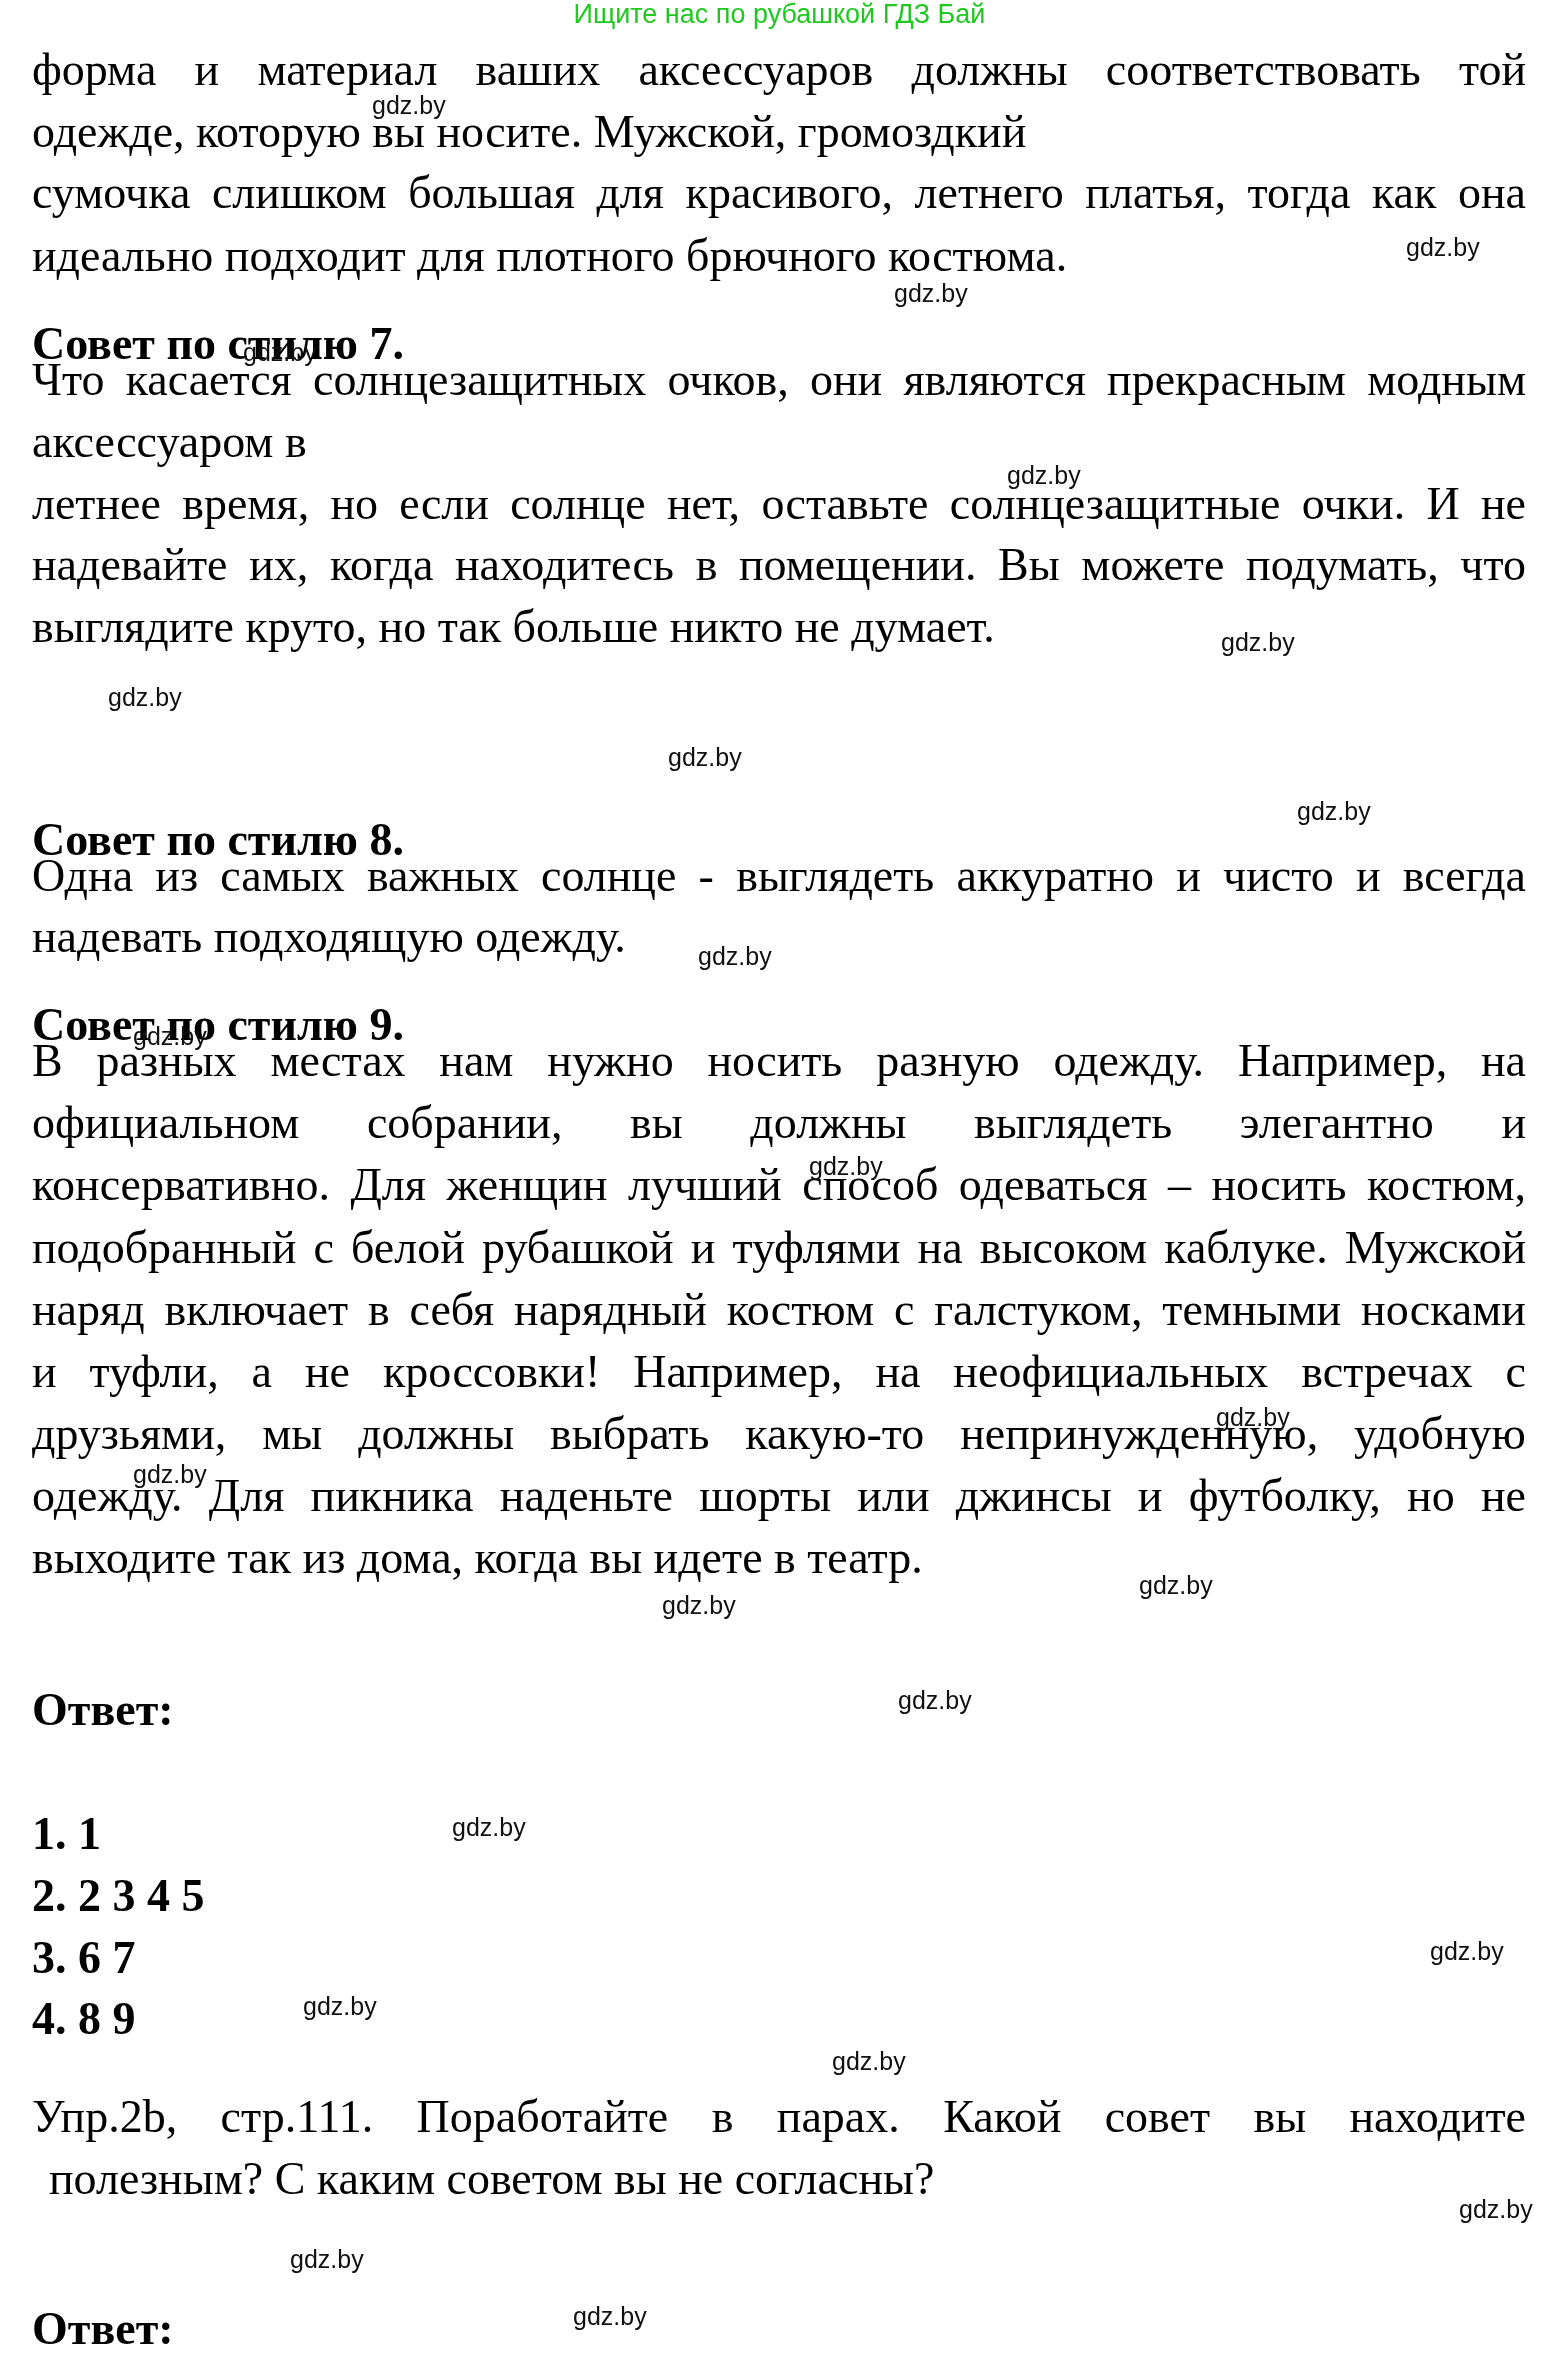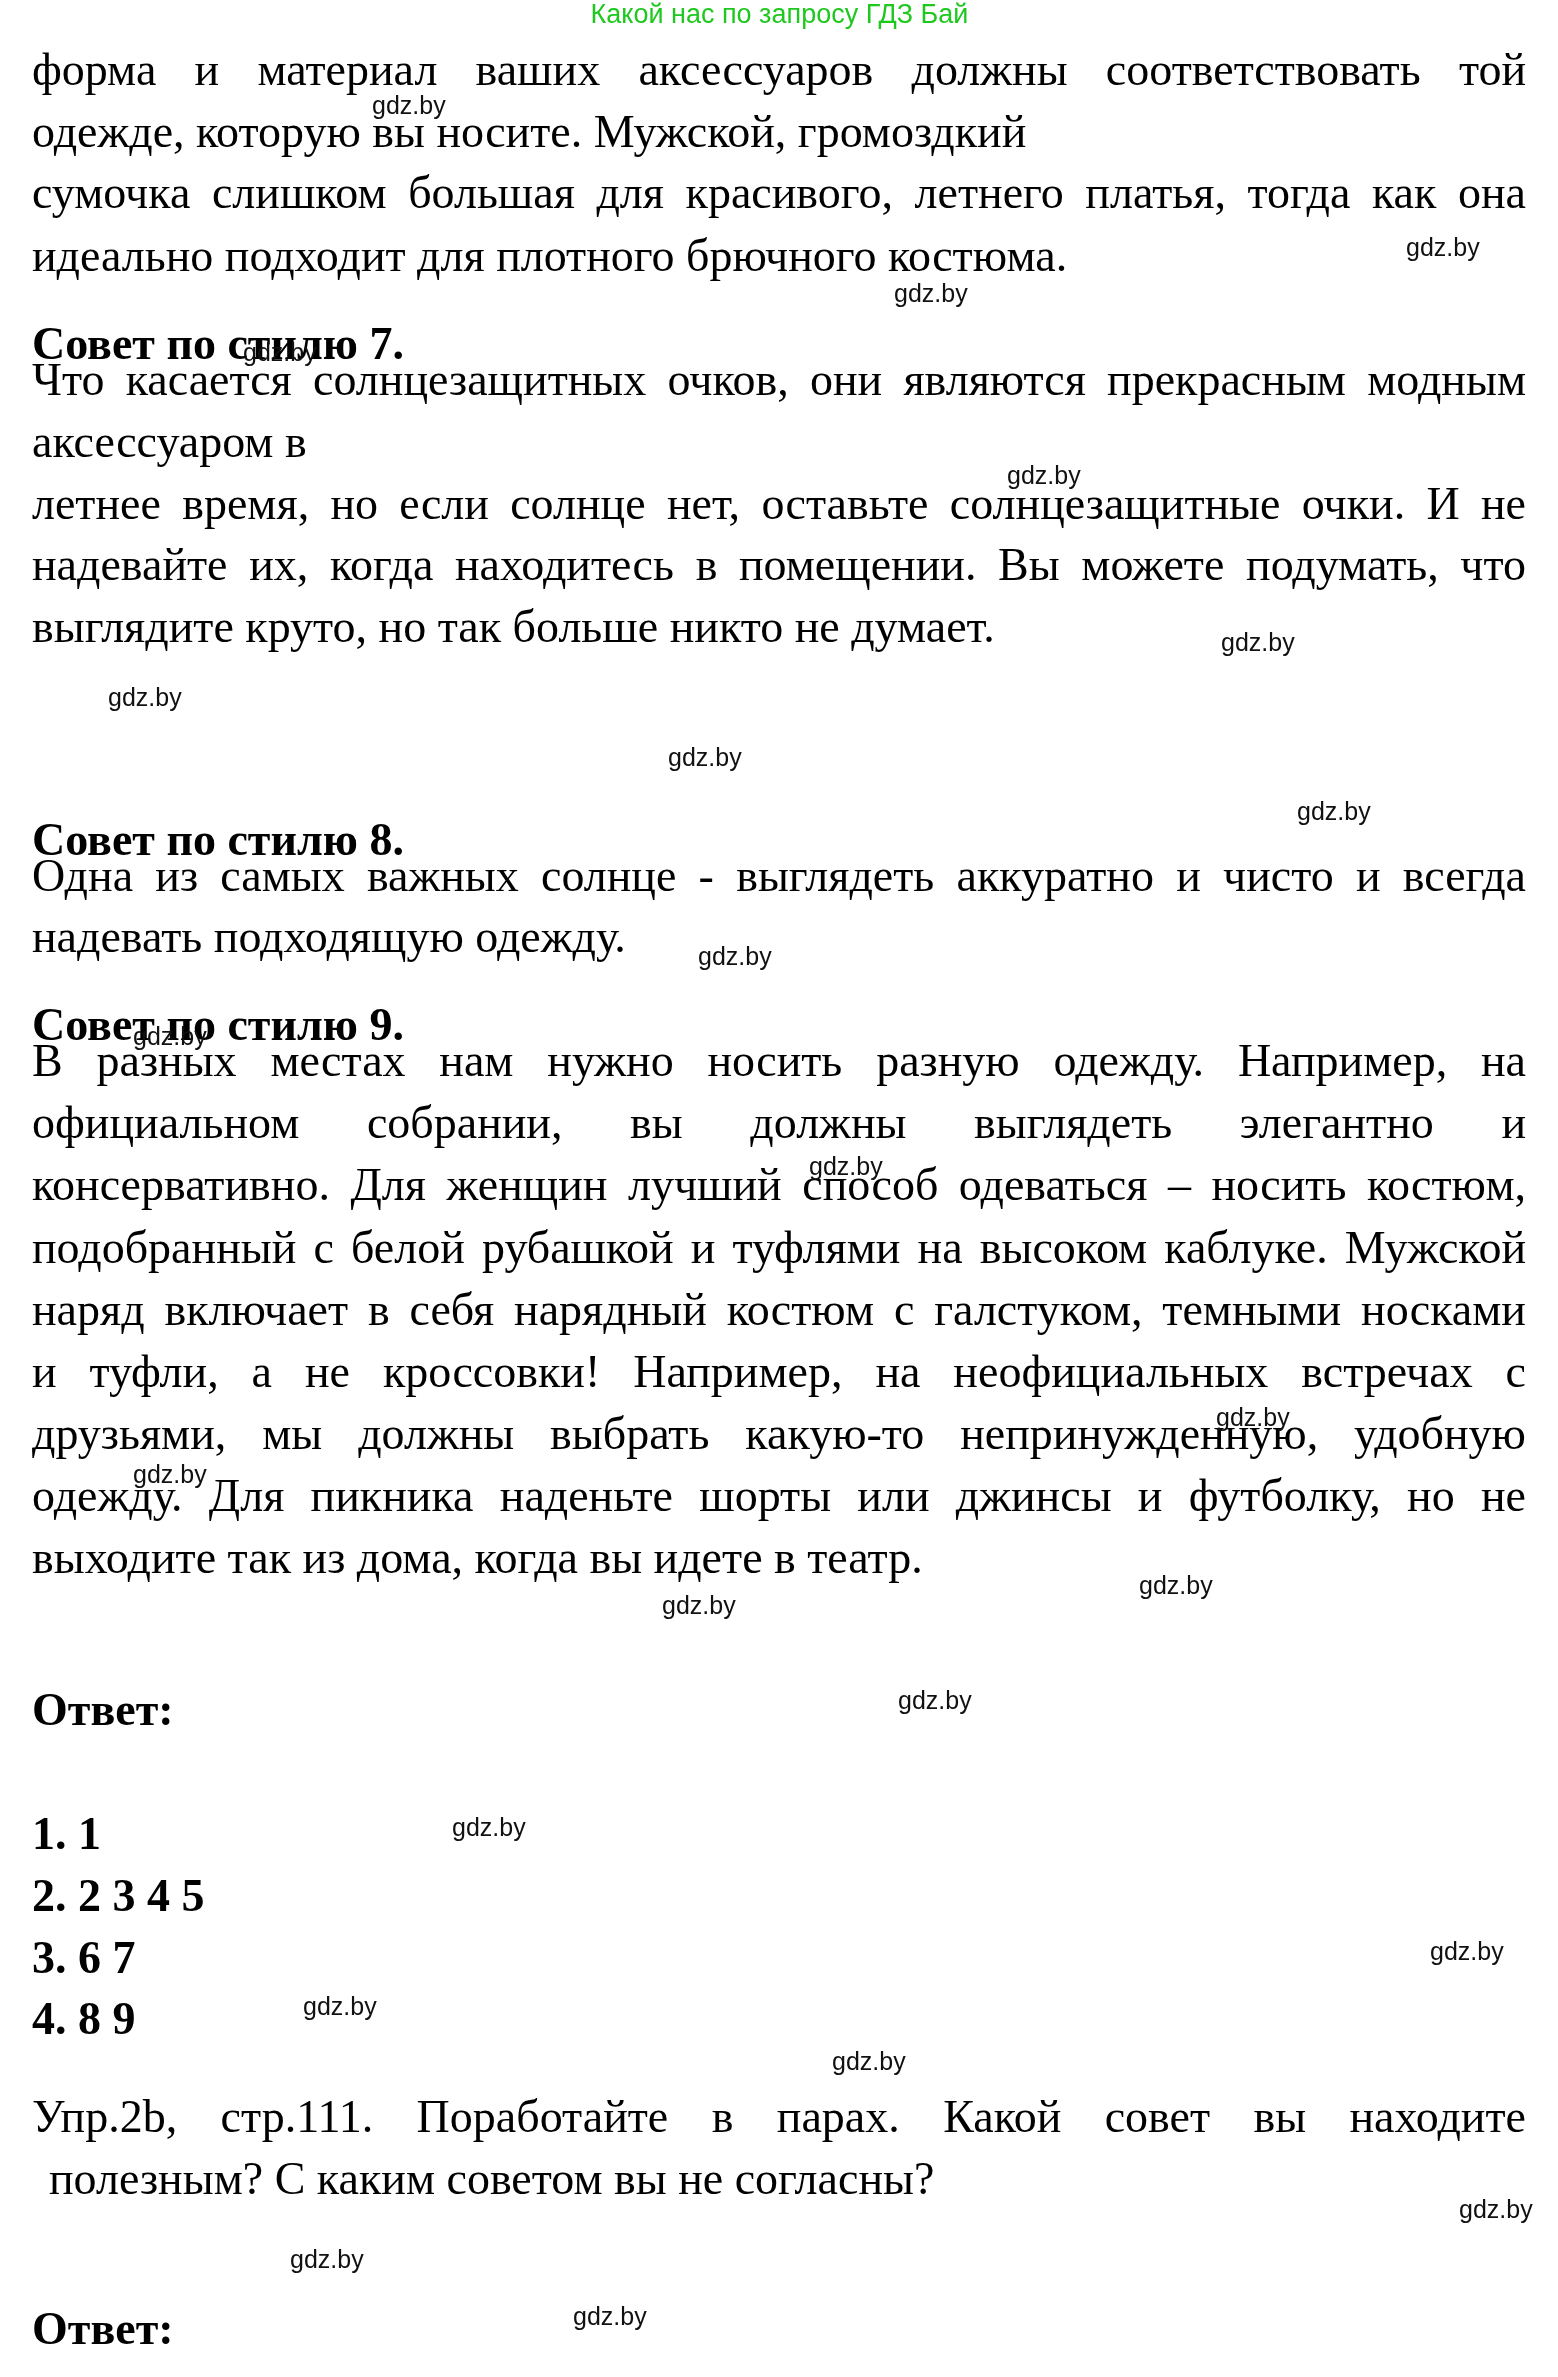--- a/index.html
+++ b/index.html
@@ -28,21 +28,21 @@
   .bold { font-weight: bold; margin-top: 26px; }
   .wm {
     position: absolute; font-family: "Liberation Sans", sans-serif;
     font-size: 25px; line-height: 27px; color: #111; white-space: nowrap;
   }
 </style>
 </head>
 <body>
 
 <div class="header">
-  <span>Какой нас по запросу ГДЗ Бай</span>
+  <span>Ищите нас по рубашкой ГДЗ Бай</span>
 </div>
 
 <div class="page" id="page">
     <div class="line justify" style="top: 39px;">форма и материал ваших аксессуаров должны соответствовать той</div>
     <div class="line" style="top: 101px;">одежде, которую вы носите. Мужской, громоздкий</div>
     <div class="line justify" style="top: 162px;">сумочка слишком большая для красивого, летнего платья, тогда как она</div>
     <div class="line" style="top: 225px;">идеально подходит для плотного брючного костюма.</div>
     <div class="line bold" style="top: 287px;">Совет по стилю 7.</div>
     <div class="line justify" style="top: 349px;">Что касается солнцезащитных очков, они являются прекрасным модным</div>
     <div class="line" style="top: 411px;">аксессуаром в</div>

